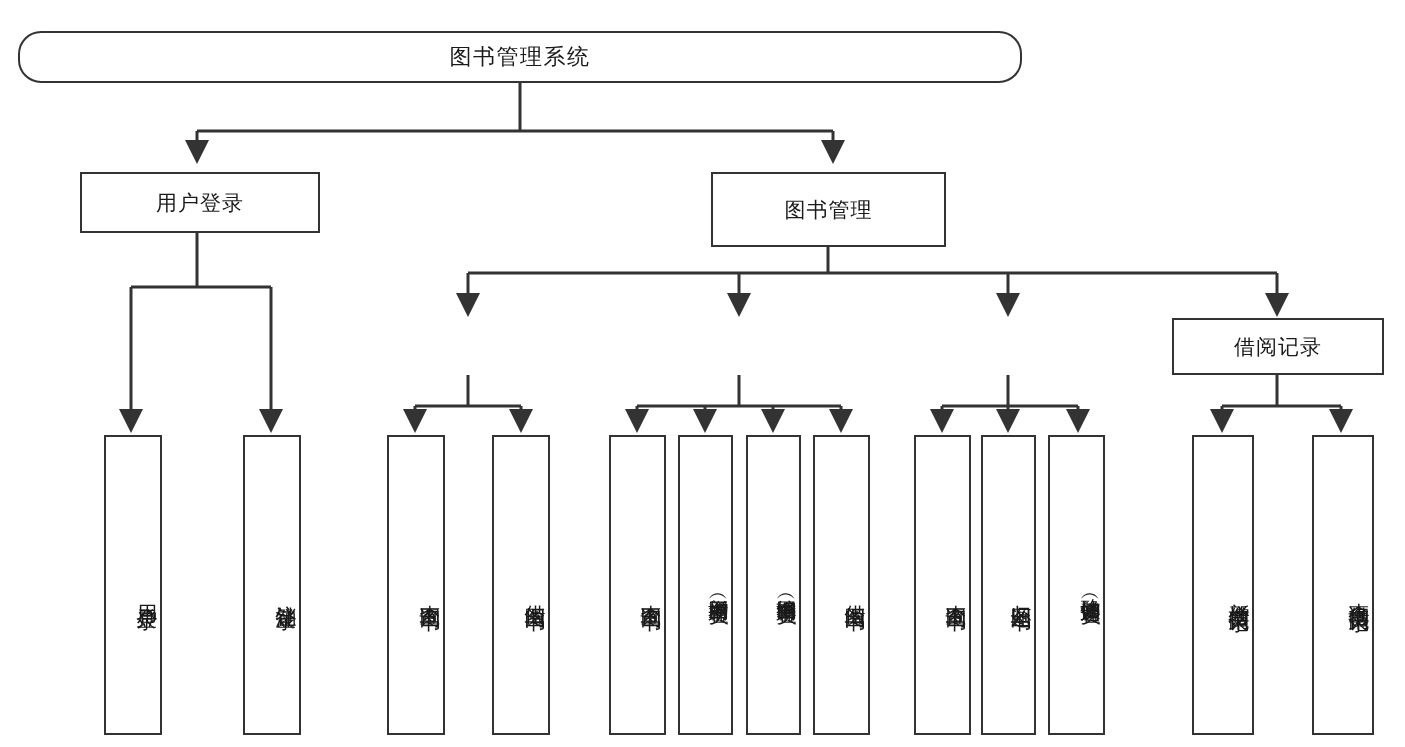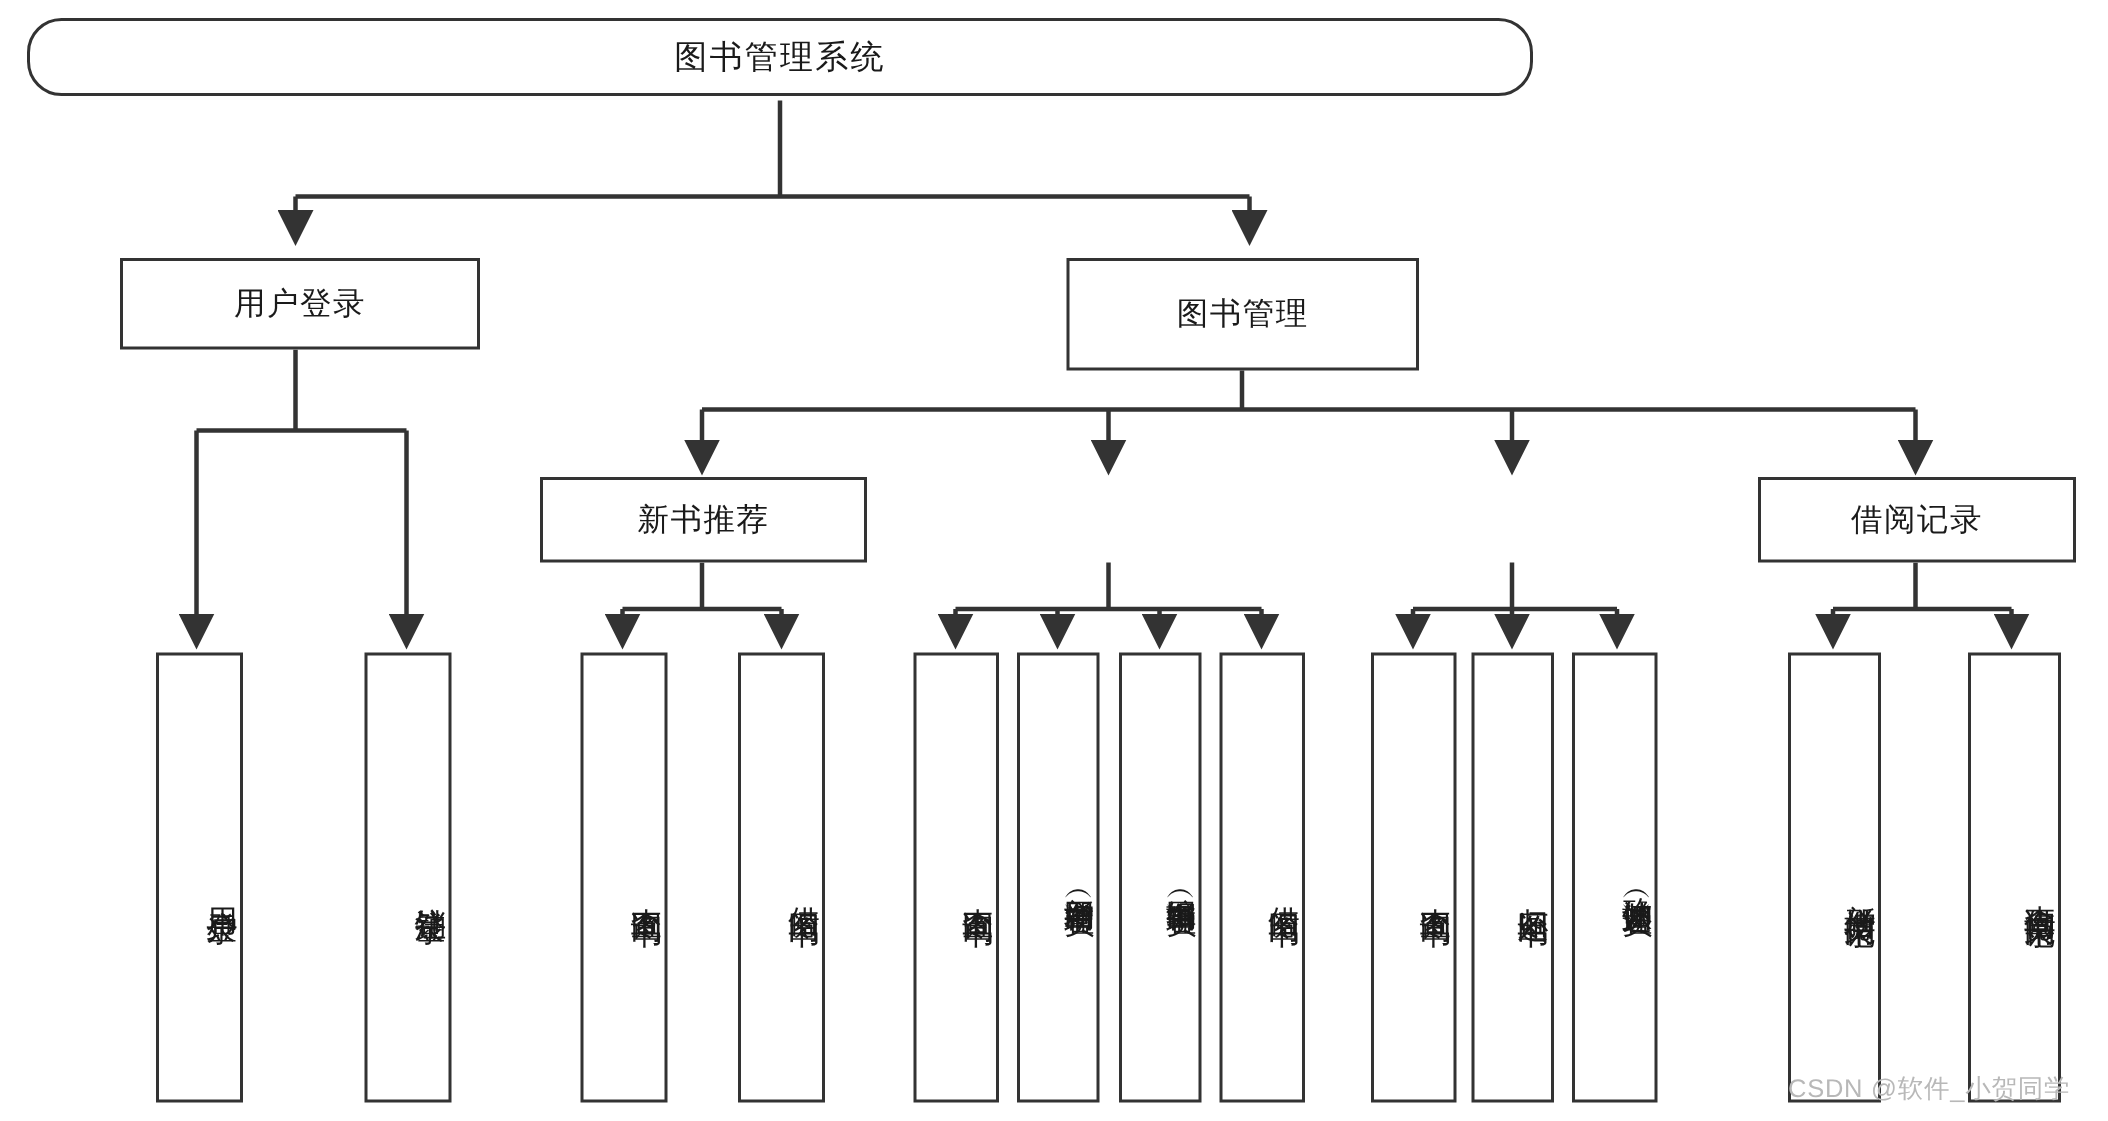--- a/index.html
+++ b/index.html
@@ -119,35 +119,32 @@
       <path d="M1008,406 L1008,429" marker-end="url(#arrow)"></path>
       <path d="M1078,406 L1078,429" marker-end="url(#arrow)"></path>
 
       <path d="M1277,375 L1277,406"></path>
       <path d="M1222,406 L1341,406"></path>
       <path d="M1222,406 L1222,429" marker-end="url(#arrow)"></path>
       <path d="M1341,406 L1341,429" marker-end="url(#arrow)"></path>
     </g>
   </svg>
 
-  <div class="node horiz root" style="left:18px; top:12px; width:1004px; height:52px;border-radius:23px;">
+  <div class="node horiz root" style="left:18px; top:31px; width:1004px; height:52px;border-radius:23px;">
     <span>图书管理系统</span>
   </div>
 
   <div class="node horiz" style="left:80px; top:172px; width:240px; height:61px;">
     <span>用户登录</span>
   </div>
 
   <div class="node horiz" style="left:711px; top:172px; width:235px; height:75px;">
     <span>图书管理</span>
   </div>
 
-  <div class="node horiz" style="left:360px; top:318px; width:218px; height:57px;">
-    <span>新书推荐</span>
-  </div>
 
 
 
   <div class="node horiz" style="left:1172px; top:318px; width:212px; height:57px;">
     <span>借阅记录</span>
   </div>
 
   <div class="node vert" style="left:104px; top:435px; width:58px; height:300px;">
     <span>用户登录</span>
   </div>
@@ -185,15 +182,14 @@
     <span>确认归还（管理员）</span>
   </div>
 
   <div class="node vert" style="left:1192px; top:435px; width:62px; height:300px;">
     <span>新增借阅记录</span>
   </div>
   <div class="node vert" style="left:1312px; top:435px; width:62px; height:300px;">
     <span>查询借阅记录</span>
   </div>
 
-  <div class="watermark">CSDN @软件_小贺同学</div>
 
 </div>
 
 </body></html>

